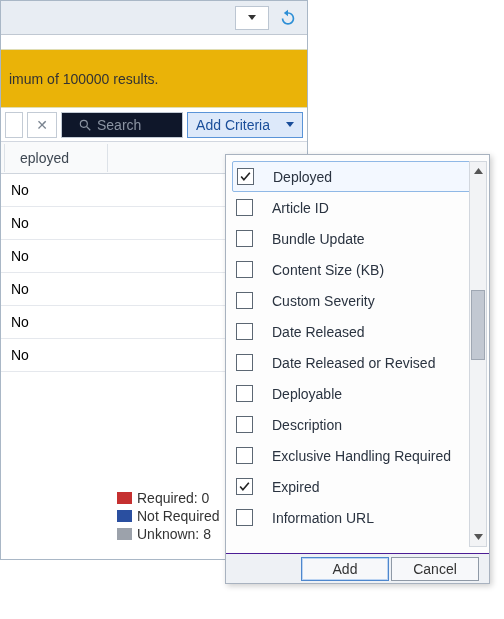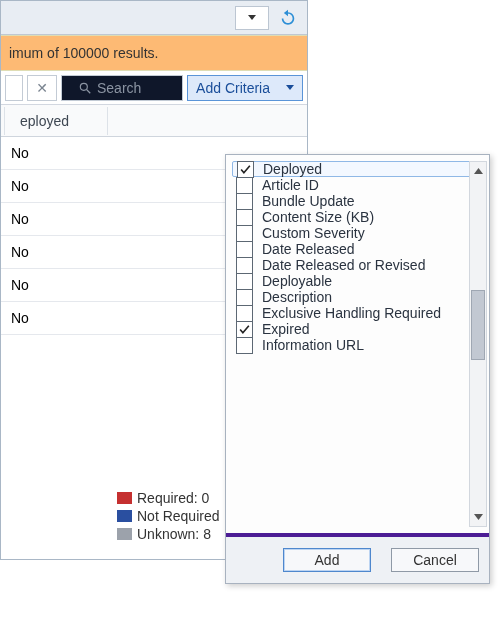--- a/index.html
+++ b/index.html
@@ -5,21 +5,21 @@
   * { box-sizing: border-box; margin: 0; padding: 0; font-family: "Segoe UI", Tahoma, sans-serif; font-size: 14px; }
   body { background: #fff; width: 504px; height: 619px; overflow: hidden; position: relative; }
 
   .window-frame { width: 308px; height: 560px; border: 1px solid #a9b7c6; background: #fff; margin: 0; position: relative; }
 
   .top-toolbar { height: 34px; background: #e8edf3; border-bottom: 1px solid #c0c8d2; display: flex; align-items: center; justify-content: flex-end; padding: 0 6px; gap: 6px; }
   .dd-btn { width: 34px; height: 24px; background: #fff; border: 1px solid #bcc6d2; display: flex; align-items: center; justify-content: center; cursor: default; }
   .refresh-btn { width: 26px; height: 26px; display: flex; align-items: center; justify-content: center; cursor: default; }
   .refresh-btn svg { display:block; }
 
-  .info-bar { height: 36px; background: #fdba74; border-top: 1px solid #dfddb4; border-bottom: 1px solid #dfddb4; display: flex; align-items: center; padding: 0 8px; color: #333; }
+  .info-bar { height: 59px; background: #eab308; border-top: 1px solid #dfddb4; border-bottom: 1px solid #dfddb4; display: flex; align-items: center; padding: 0 8px; color: #333; margin-top: 14px; }
 
   .filter-row { height: 34px; display: flex; align-items: center; gap: 4px; padding: 3px 4px; border-bottom: 1px solid #d2d7e0; }
   .blank-box { flex: 0 0 18px; height: 26px; border: 1px solid #c3cbd5; background: #fff; }
   .close-btn { width: 30px; height: 26px; border: 1px solid #c3cbd5; background: #fff; display: flex; align-items: center; justify-content: center; color: #7a8490; font-size: 15px; cursor: default; }
   .search-box { flex: 1; height: 26px; border: 1px solid #c3cbd5; background: #0f172a; display: flex; align-items: center; padding: 0 16px; gap: 5px; color: #8b94a2; cursor: text; }
   .search-box svg { flex: 0 0 14px; }
   .add-crit { height: 26px; padding: 0 8px; background: #dde9fa; border: 1px solid #5a94d8; display: flex; align-items: center; gap: 16px; color: #1a4e9a; cursor: default; }
 
   .grid-header { height: 32px; display: flex; align-items: center; border-bottom: 1px solid #cfd5dd; background: #f9fafb; }
   .gh-spacer { width: 3px; height: 100%; }
@@ -32,32 +32,32 @@
   .gc { padding: 0 10px; }
   .gc.dep { width: 107px; }
 
   .status-legend { position: absolute; left: 116px; bottom: 16px; }
   .legend-row { display: flex; align-items: center; height: 18px; gap: 5px; font-size: 12.5px; color: #333; }
   .leg-box { width: 15px; height: 12px; }
 
   
   .criteria-panel { position: absolute; left: 225px; top: 154px; width: 265px; height: 430px; background: #fdfdfd; border: 1px solid #a8b2bf; box-shadow: 2px 2px 6px rgba(0,0,0,.2); display: flex; flex-direction: column; }
   .criteria-list { flex: 1; overflow-y: hidden; position: relative; padding: 6px 4px 6px 6px; }
-  .crit-item { display: flex; align-items: center; height: 16px; gap: 9px; padding: 0 4px; cursor: default; }
+  .crit-item { display: flex; align-items: center; height: 31px; gap: 19px; padding: 0 4px; cursor: default; }
   .crit-item.first { border: 1px solid #8fb8e6; border-radius: 2px; background: #f3f8ff; }
   .chk { width: 17px; height: 17px; border: 1.5px solid #5c6773; background: #fff; display: flex; align-items: center; justify-content: center; flex-shrink: 0; }
   .chk svg { display:none; }
   .chk.checked svg { display:block; }
   .crit-label { color: #2a3340; }
   .criteria-scroll { position: absolute; right: 2px; top: 6px; bottom: 6px; width: 18px; display: flex; flex-direction: column; background: #f2f3f5; border: 1px solid #d2d7de; }
   .sc-btn { height: 18px; display:flex; align-items:center; justify-content:center; color:#555; }
   .sc-track { flex:1; position: relative; }
   .sc-thumb { position:absolute; left:1px; right:1px; top: 110px; height: 70px; background: #c2c8d2; border:1px solid #9fa7b3; }
 
-  .criteria-buttons { height: 50px; border-top: 4px solid #4c1d95; background: #eef1f5; display: flex; align-items: center; justify-content: flex-end; gap: 20px; padding: 0 10px; }
+  .criteria-buttons { height: 30px; border-top: 1px solid #4c1d95; background: #eef1f5; display: flex; align-items: center; justify-content: flex-end; gap: 2px; padding: 0 10px; }
   .dlg-btn { width: 88px; height: 24px; border: 1px solid #8f99a6; background: #f7f8fa; display: flex; align-items: center; justify-content: center; cursor: default; color: #333; }
   .dlg-btn.primary { border: 1px solid #4e87cd; box-shadow: inset 0 0 0 1px #bcd4f2; }
 
   .arrow-down { width:0; height:0; border-left:4px solid transparent; border-right:4px solid transparent; border-top:5px solid #333; }
   .arrow-down.blue { border-top-color:#1a4e9a; }
 </style>
 </head>
 <body>
 
 <div class="window-frame">

